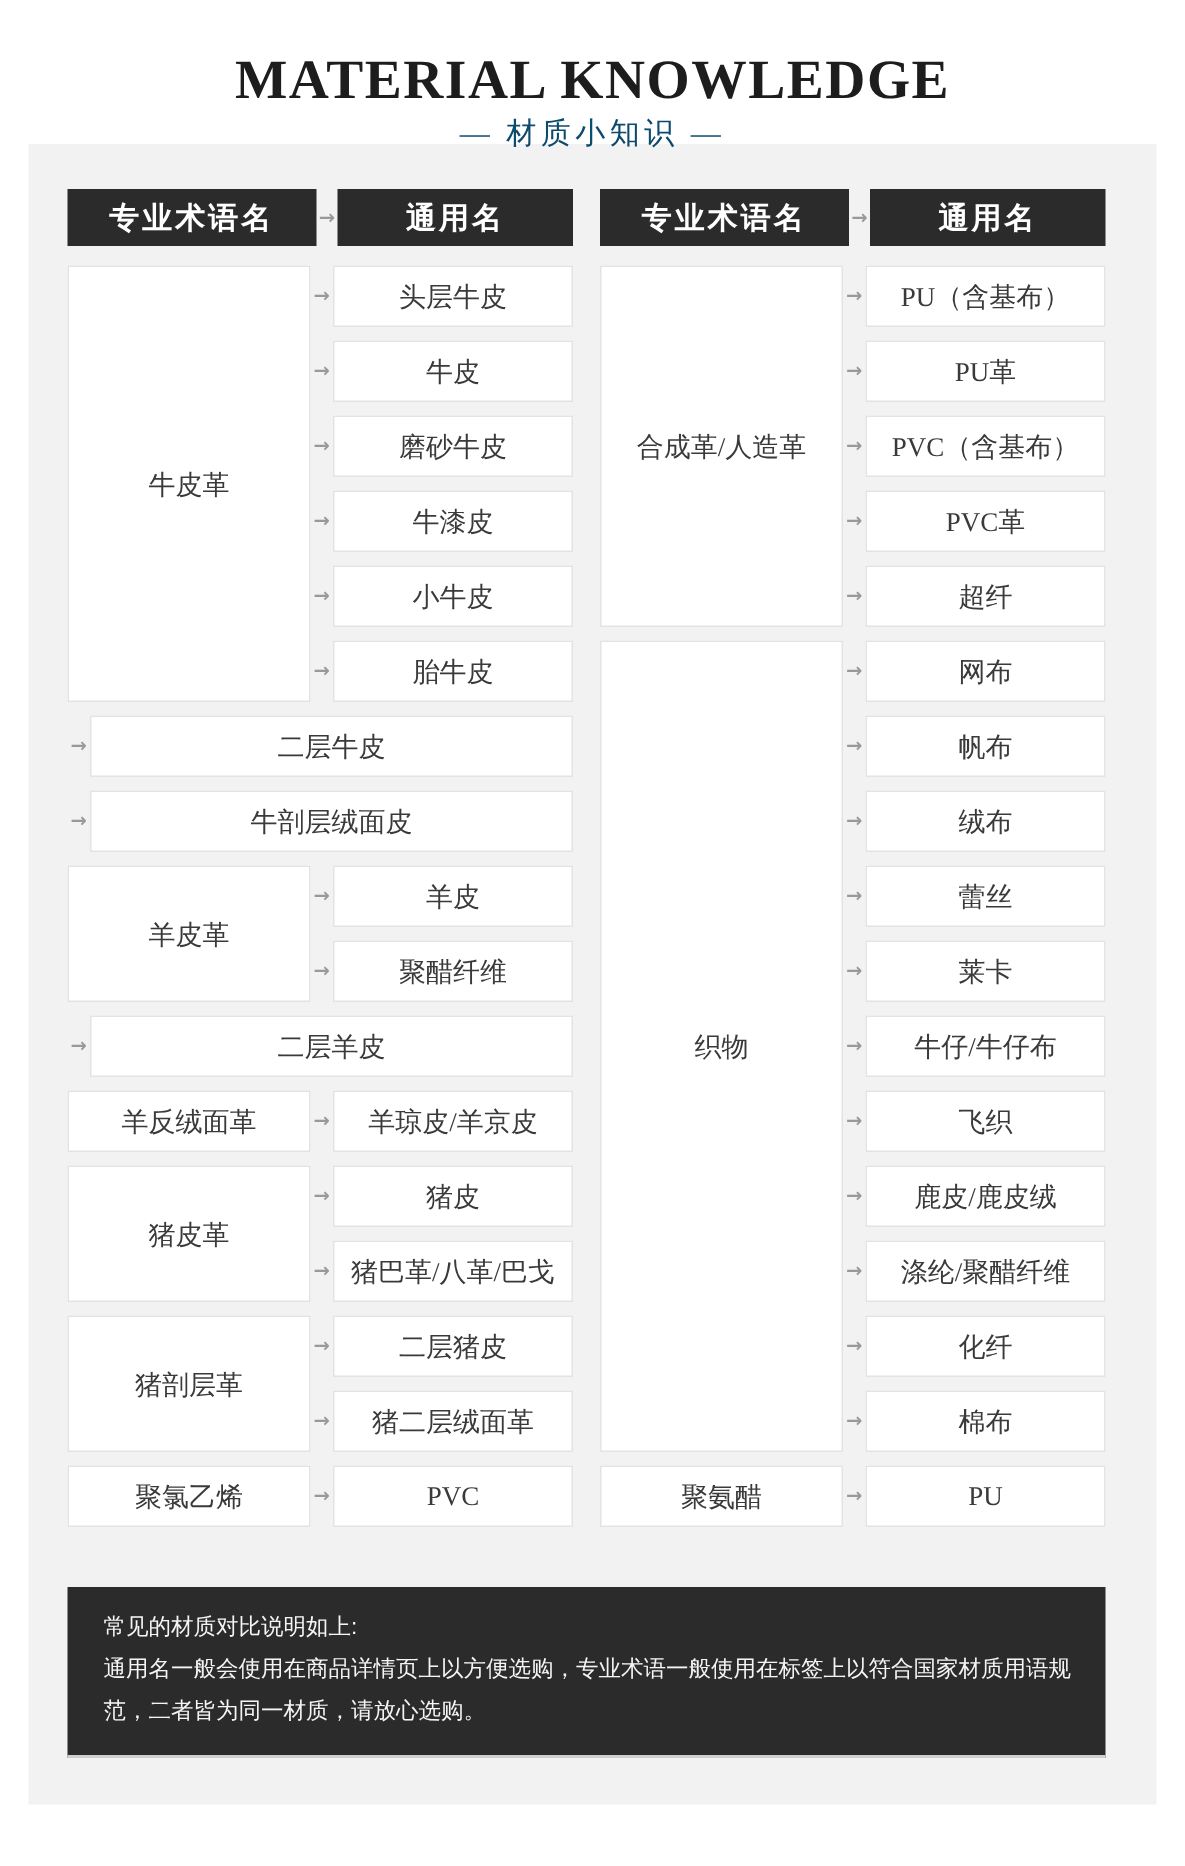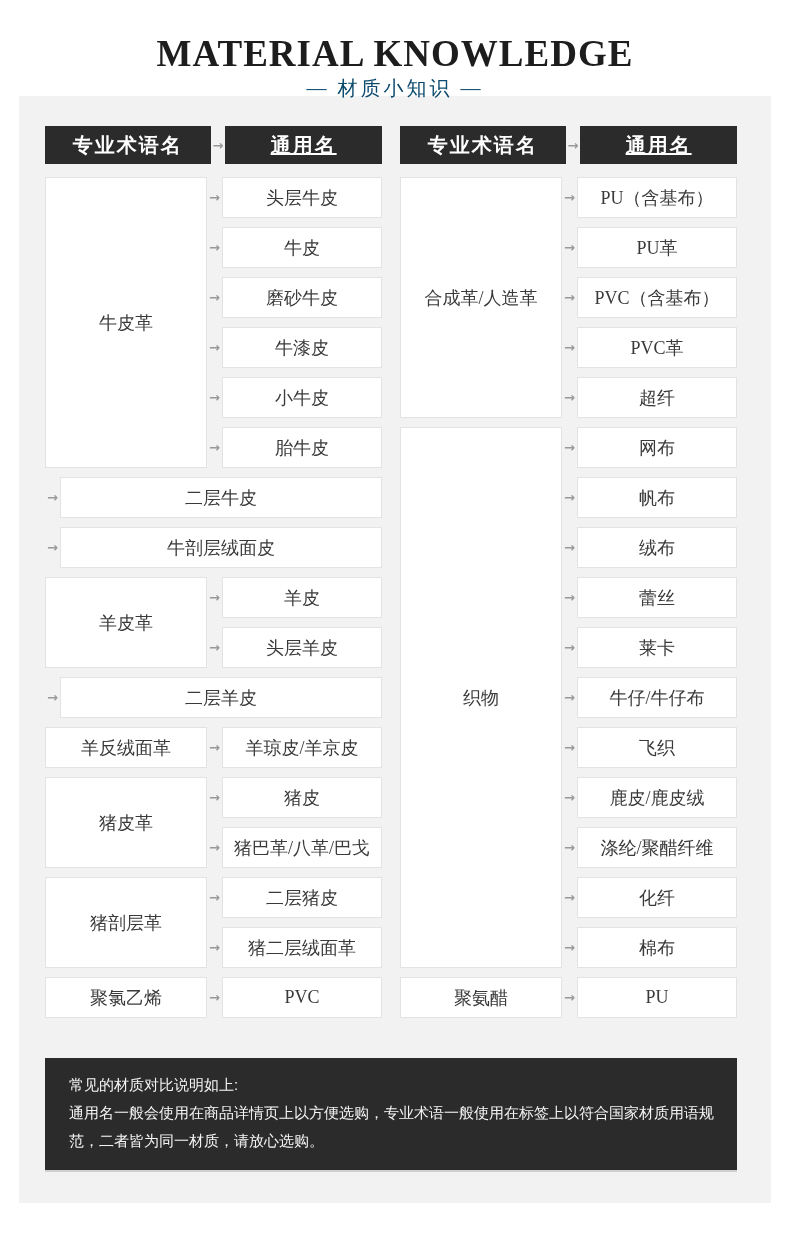--- a/index.html
+++ b/index.html
@@ -41,21 +41,21 @@
   .head-row { display: flex; height: 38px; margin-bottom: 13px; }
   .hbox {
     background: var(--header-bg, #2b2b2b);
     color: var(--header-text, #ffffff);
     font-size: 20px;
     font-weight: 700;
     letter-spacing: 2px;
     display: flex; align-items: center; justify-content: center;
   }
   .hbox.term { width: 169px; }
-  .hbox.name { width: 160px; text-decoration: underline; }
+  .hbox.name { width: 160px; }
   .arrow-cell {
     width: 15px;
     display: flex; align-items: center; justify-content: center;
     color: var(--arrow, #999999);
     font-size: 13px;
     font-weight: 700;
     font-family: "DejaVu Sans", sans-serif;
   }
   
   .group { display: flex; margin-bottom: 9px; }
@@ -157,21 +157,21 @@
             </div>
             <div class="group">
               <div class="term-box">羊皮革</div>
               <div class="rows">
                 <div class="name-row">
                   <span class="arrow-cell">→</span>
                   <div class="name-box">羊皮</div>
                 </div>
                 <div class="name-row">
                   <span class="arrow-cell">→</span>
-                  <div class="name-box">头层羊皮</div>
+                  <div class="name-box">聚醋纤维</div>
                 </div>
               </div>
             </div>
             <div class="group">
               <div class="rows">
                 <div class="name-row">
                   <span class="arrow-cell">→</span>
                   <div class="name-box">二层羊皮</div>
                 </div>
               </div>

